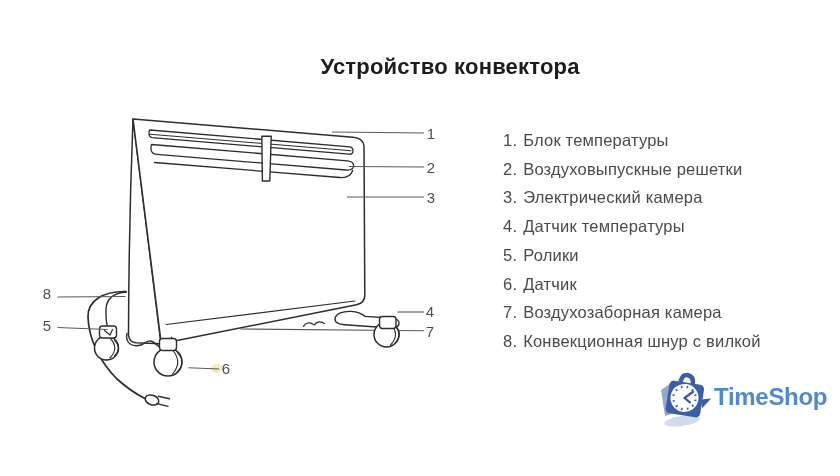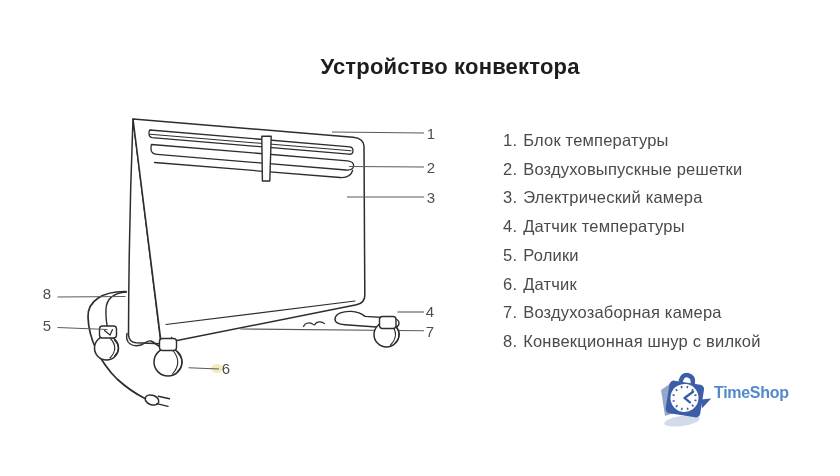--- a/index.html
+++ b/index.html
@@ -23,21 +23,21 @@
   .co{
     position:absolute;transform:translate(-50%,-50%);
     font-size:15px;color:#4e4e4e;line-height:1;
   }
   .co-1{left:431px;top:133px}.co-2{left:431px;top:167px}.co-3{left:431px;top:197px}
   .co-4{left:430px;top:311px}.co-5{left:47px;top:325px}.co-6{left:226px;top:368px}
   .co-7{left:430px;top:331px}.co-8{left:47px;top:293px}
   .logo{position:absolute;left:654px;top:371px;width:186px;height:64px;}
   .logo-icon{position:absolute;left:0;top:0;width:64px;height:62px;}
   .logo-text{
-    position:absolute;left:60px;top:14px;font-size:16px;font-weight:bold;
+    position:absolute;left:60px;top:14px;font-size:24px;font-weight:bold;
     color:#5289cc;letter-spacing:-0.3px;white-space:nowrap;line-height:1;
   }
 </style>
 </head>
 <body>
 
 <div class="canvas">
 
   <h1 class="title">Устройство конвектора</h1>
 

